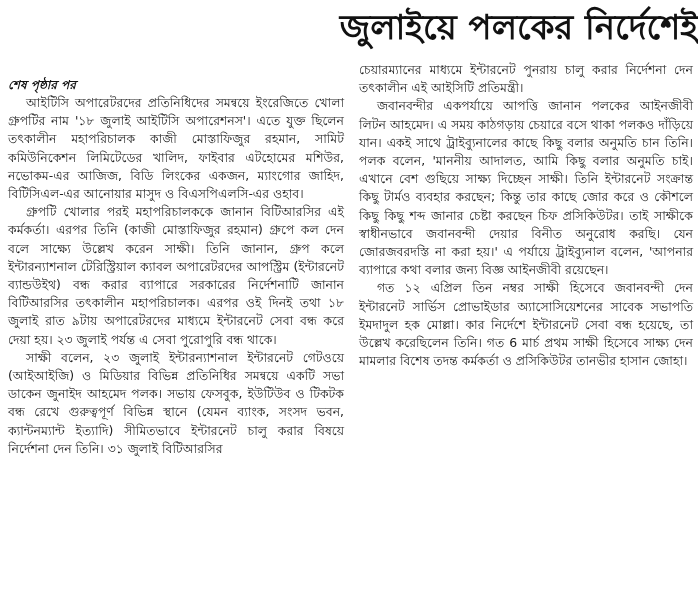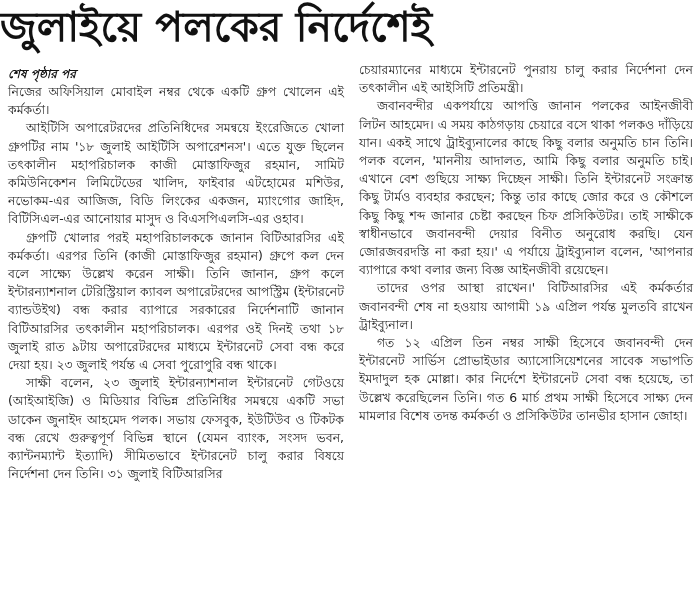--- a/index.html
+++ b/index.html
@@ -4,27 +4,27 @@
 <style>
   html, body { margin: 0; padding: 0; }
   body {
     width: 698px; height: 610px; overflow: hidden;
     background: #ffffff; color: #1a1a1a;
     font-family: "DejaVu Sans", "Liberation Sans", sans-serif;
     position: relative;
   }
   .headline {
     position: absolute; left: 0; top: 4px; width: 698px;
-    text-align: left;
-    font-size: 41px; font-weight: bold; line-height: 46px;
+    text-align: right;
+    font-size: 34px; font-weight: bold; line-height: 46px;
     color: #111;
     letter-spacing: 0px;
   }
   .col {
-    position: absolute; top: 65px;
+    position: absolute; top: 76px;
     font-size: 12.4px; line-height: 18.2px;
     text-align: justify;
     color: #222;
   }
   .col-left { left: 8px; width: 336px; }
   .col-right { left: 359px; width: 334px; top: 61px; }
   .continued {
     font-weight: bold; font-style: italic;
     font-size: 12px; line-height: 18px;
     color: #111;
@@ -33,25 +33,23 @@
   .para.noindent { text-indent: 0; }
 </style>
 </head>
 <body>
 
 <div>
   <h1 class="headline" style="margin:0;">জুলাইয়ে পলকের নির্দেশেই</h1>
 
   <div class="col col-left">
     <div class="continued">শেষ পৃষ্ঠার পর</div>
-    <p class="para noindent">নিজের অফিসিয়াল মোবাইল নম্বর থেকে একটি গ্রুপ খোলেন এই কর্মকর্তা।</p>
     <p class="para">আইটিসি অপারেটরদের প্রতিনিধিদের সমন্বয়ে ইংরেজিতে খোলা গ্রুপটির নাম '১৮ জুলাই আইটিসি অপারেশনস'। এতে যুক্ত ছিলেন তৎকালীন মহাপরিচালক কাজী মোস্তাফিজুর রহমান, সামিট কমিউনিকেশন লিমিটেডের খালিদ, ফাইবার এটহোমের মশিউর, নভোকম-এর আজিজ, বিডি লিংকের একজন, ম্যাংগোর জাহিদ, বিটিসিএল-এর আনোয়ার মাসুদ ও বিএসপিএলসি-এর ওহাব।</p>
     <p class="para">গ্রুপটি খোলার পরই মহাপরিচালককে জানান বিটিআরসির এই কর্মকর্তা। এরপর তিনি (কাজী মোস্তাফিজুর রহমান) গ্রুপে কল দেন বলে সাক্ষ্যে উল্লেখ করেন সাক্ষী। তিনি জানান, গ্রুপ কলে ইন্টারন্যাশনাল টেরিস্ট্রিয়াল ক্যাবল অপারেটরদের আপস্ট্রিম (ইন্টারনেট ব্যান্ডউইথ) বন্ধ করার ব্যাপারে সরকারের নির্দেশনাটি জানান বিটিআরসির তৎকালীন মহাপরিচালক। এরপর ওই দিনই তথা ১৮ জুলাই রাত ৯টায় অপারেটরদের মাধ্যমে ইন্টারনেট সেবা বন্ধ করে দেয়া হয়। ২৩ জুলাই পর্যন্ত এ সেবা পুরোপুরি বন্ধ থাকে।</p>
     <p class="para">সাক্ষী বলেন, ২৩ জুলাই ইন্টারন্যাশনাল ইন্টারনেট গেটওয়ে (আইআইজি) ও মিডিয়ার বিভিন্ন প্রতিনিধির সমন্বয়ে একটি সভা ডাকেন জুনাইদ আহমেদ পলক। সভায় ফেসবুক, ইউটিউব ও টিকটক বন্ধ রেখে গুরুত্বপূর্ণ বিভিন্ন স্থানে (যেমন ব্যাংক, সংসদ ভবন, ক্যান্টনম্যান্ট ইত্যাদি) সীমিতভাবে ইন্টারনেট চালু করার বিষয়ে নির্দেশনা দেন তিনি। ৩১ জুলাই বিটিআরসির</p>
   </div>
 
   <div class="col col-right">
     <p class="para noindent">চেয়ারম্যানের মাধ্যমে ইন্টারনেট পুনরায় চালু করার নির্দেশনা দেন তৎকালীন এই আইসিটি প্রতিমন্ত্রী।</p>
     <p class="para">জবানবন্দীর একপর্যায়ে আপত্তি জানান পলকের আইনজীবী লিটন আহমেদ। এ সময় কাঠগড়ায় চেয়ারে বসে থাকা পলকও দাঁড়িয়ে যান। একই সাথে ট্রাইব্যুনালের কাছে কিছু বলার অনুমতি চান তিনি। পলক বলেন, 'মাননীয় আদালত, আমি কিছু বলার অনুমতি চাই। এখানে বেশ গুছিয়ে সাক্ষ্য দিচ্ছেন সাক্ষী। তিনি ইন্টারনেট সংক্রান্ত কিছু টার্মও ব্যবহার করছেন; কিন্তু তার কাছে জোর করে ও কৌশলে কিছু কিছু শব্দ জানার চেষ্টা করছেন চিফ প্রসিকিউটর। তাই সাক্ষীকে স্বাধীনভাবে জবানবন্দী দেয়ার বিনীত অনুরোধ করছি। যেন জোরজবরদস্তি না করা হয়।' এ পর্যায়ে ট্রাইব্যুনাল বলেন, 'আপনার ব্যাপারে কথা বলার জন্য বিজ্ঞ আইনজীবী রয়েছেন।</p>
-    <p class="para">তাদের ওপর আস্থা রাখেন।' বিটিআরসির এই কর্মকর্তার জবানবন্দী শেষ না হওয়ায় আগামী ১৯ এপ্রিল পর্যন্ত মুলতবি রাখেন ট্রাইব্যুনাল।</p>
     <p class="para">গত ১২ এপ্রিল তিন নম্বর সাক্ষী হিসেবে জবানবন্দী দেন ইন্টারনেট সার্ভিস প্রোভাইডার অ্যাসোসিয়েশনের সাবেক সভাপতি ইমদাদুল হক মোল্লা। কার নির্দেশে ইন্টারনেট সেবা বন্ধ হয়েছে, তা উল্লেখ করেছিলেন তিনি। গত 6 মার্চ প্রথম সাক্ষী হিসেবে সাক্ষ্য দেন মামলার বিশেষ তদন্ত কর্মকর্তা ও প্রসিকিউটর তানভীর হাসান জোহা।</p>
   </div>
 </div>
 
 </body></html>

